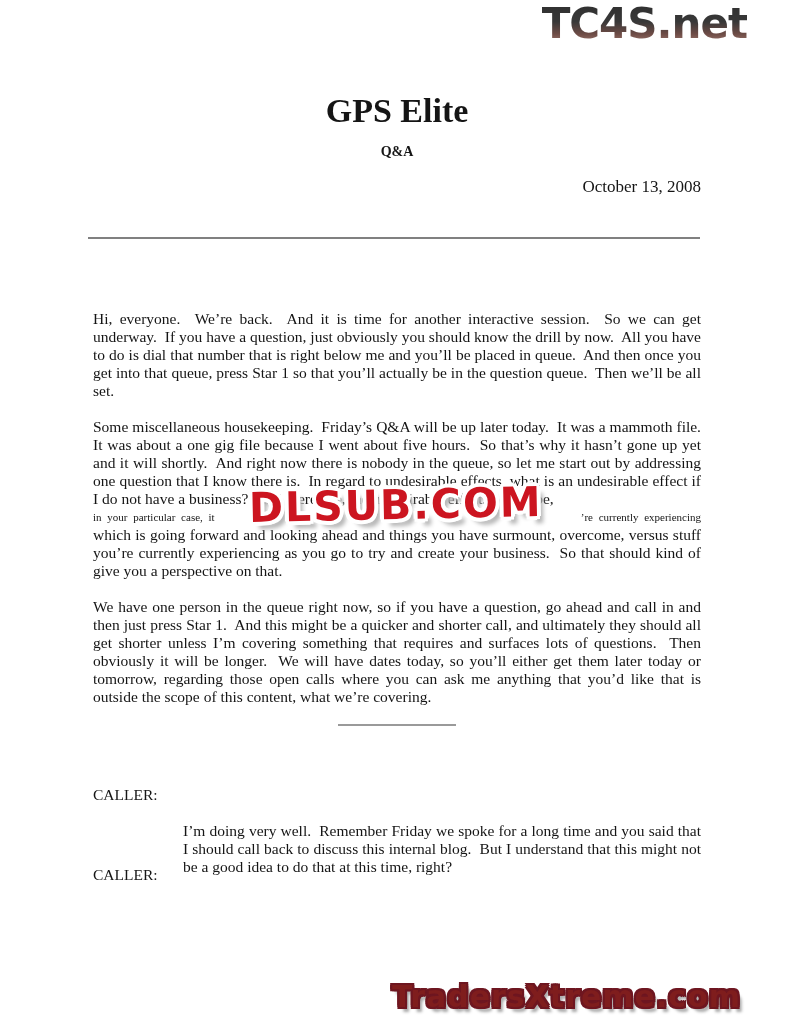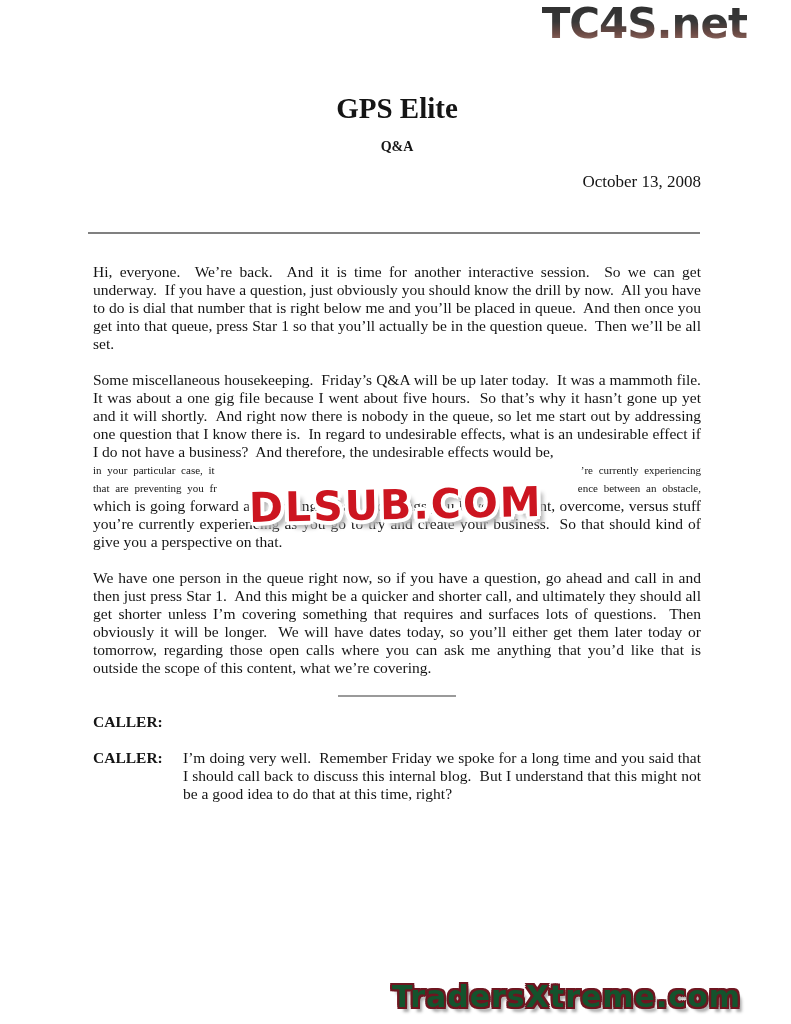--- a/index.html
+++ b/index.html
@@ -49,39 +49,39 @@
   .wm-traders {
     position: absolute;
     right: 11px;
     top: 982px;
     z-index: 5;
     font-family: "DejaVu Sans", "Liberation Sans", sans-serif;
     font-weight: 900;
     font-size: 30px;
     letter-spacing: 1px;
     line-height: 1;
-    color: #14532d;
+    color: #7f1d1d;
     text-shadow:
       -2px -2px 0 #6e1620, 2px -2px 0 #6e1620, -2px 2px 0 #6e1620, 2px 2px 0 #6e1620,
       -2px 0 0 #6e1620, 2px 0 0 #6e1620, 0 -2px 0 #6e1620, 0 2px 0 #6e1620,
       4px 5px 3px #aaaaaa;
   }
 
   
   .doc {
     position: absolute;
     left: 93px;
     top: 0;
     width: 608px;
     z-index: 1;
   }
   .title {
     margin: 0;
     padding-top: 94px;
-    font-size: 29px;
+    font-size: 34px;
     font-weight: bold;
     line-height: 1;
     text-align: center;
   }
   .subtitle {
     margin-top: 17px;
     font-size: 14px;
     font-weight: bold;
     line-height: 1;
     text-align: center;
@@ -98,21 +98,21 @@
     border: none;
     border-top: 2px solid #808080;
   }
   .para {
     margin: 0 0 18px 0;
     font-size: 15.5px;
     line-height: 18px;
     text-align: justify;
     white-space: pre-wrap;
   }
-  .para.first { margin-top: 29px; }
+  .para.first { margin-top: 71px; }
   .para.tight { margin-bottom: 0; }
   .para-group { margin: 0 0 18px 0; }
   .split-line {
     display: flex;
     justify-content: space-between;
     font-size: 11px;
     line-height: 18px;
     word-spacing: 3px;
     white-space: pre;
   }
@@ -122,21 +122,21 @@
     border-top: 2px solid #9a9a9a;
     margin: 13px auto 16px auto;
   }
   .turn {
     display: grid;
     grid-template-columns: 90px 1fr;
     margin: 0 0 18px 0;
     font-size: 15.5px;
     line-height: 18px;
   }
-  .speaker { font-weight: bold; }
+  .speaker { font-weight: normal; margin-top: 44px; }
   .turn-text {
     text-align: justify;
     white-space: pre-wrap;
   }
 </style>
 </head>
 <body>
 
 <div class="page">
 
@@ -150,24 +150,20 @@
     <hr class="header-rule">
 
     <p class="para first">Hi, everyone.  We’re back.  And it is time for another interactive session.  So we can get underway.  If you have a question, just obviously you should know the drill by now.  All you have to do is dial that number that is right below me and you’ll be placed in queue.  And then once you get into that queue, press Star 1 so that you’ll actually be in the question queue.  Then we’ll be all set.</p>
 
     <div class="para-group">
       <p class="para tight">Some miscellaneous housekeeping.  Friday’s Q&amp;A will be up later today.  It was a mammoth file.  It was about a one gig file because I went about five hours.  So that’s why it hasn’t gone up yet and it will shortly.  And right now there is nobody in the queue, so let me start out by addressing one question that I know there is.  In regard to undesirable effects, what is an undesirable effect if I do not have a business?  And therefore, the undesirable effects would be,</p>
       <div class="split-line">
         <span>in your particular case, it</span>
         <span>’re currently experiencing</span>
       </div>
-      <div class="split-line">
-        <span>that are preventing you fr</span>
-        <span>ence between an obstacle,</span>
-      </div>
       <p class="para tight">which is going forward and looking ahead and things you have surmount, overcome, versus stuff you’re currently experiencing as you go to try and create your business.  So that should kind of give you a perspective on that.</p>
     </div>
 
     <p class="para">We have one person in the queue right now, so if you have a question, go ahead and call in and then just press Star 1.  And this might be a quicker and shorter call, and ultimately they should all get shorter unless I’m covering something that requires and surfaces lots of questions.  Then obviously it will be longer.  We will have dates today, so you’ll either get them later today or tomorrow, regarding those open calls where you can ask me anything that you’d like that is outside the scope of this content, what we’re covering.</p>
 
     <hr class="mid-divider">
 
     <div class="transcript">
       <div class="turn">
         <span class="speaker">CALLER:</span>

